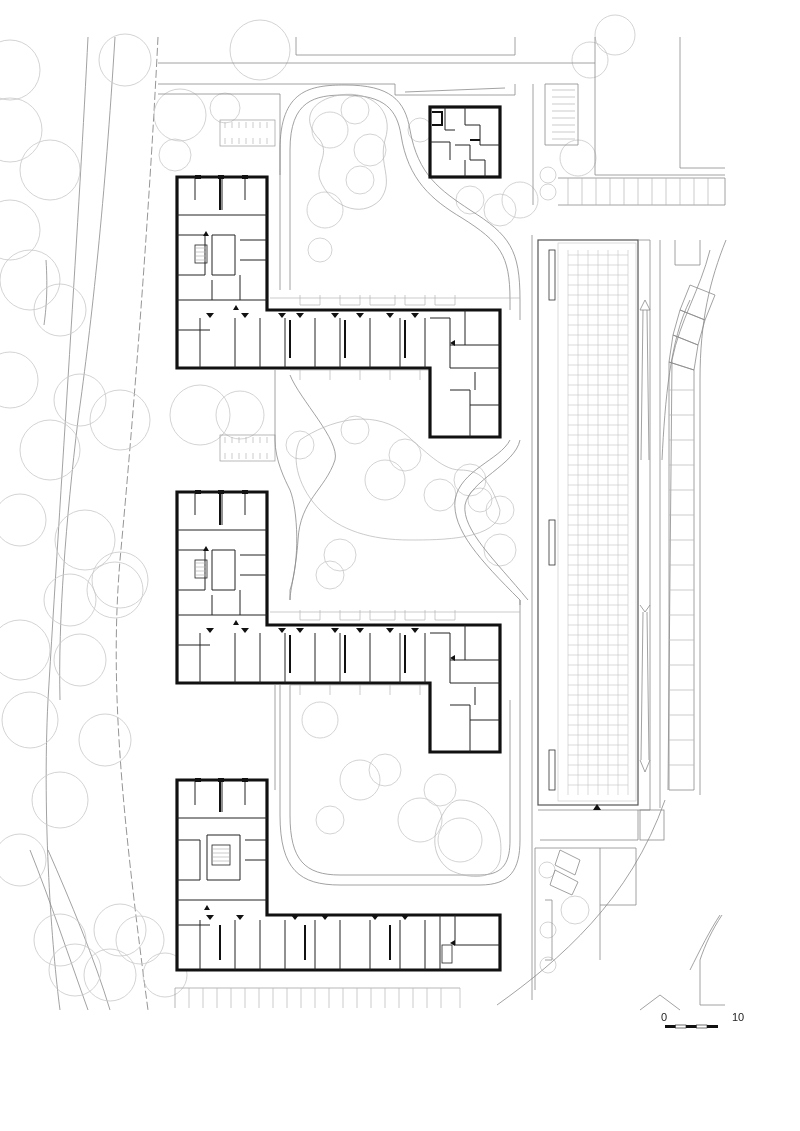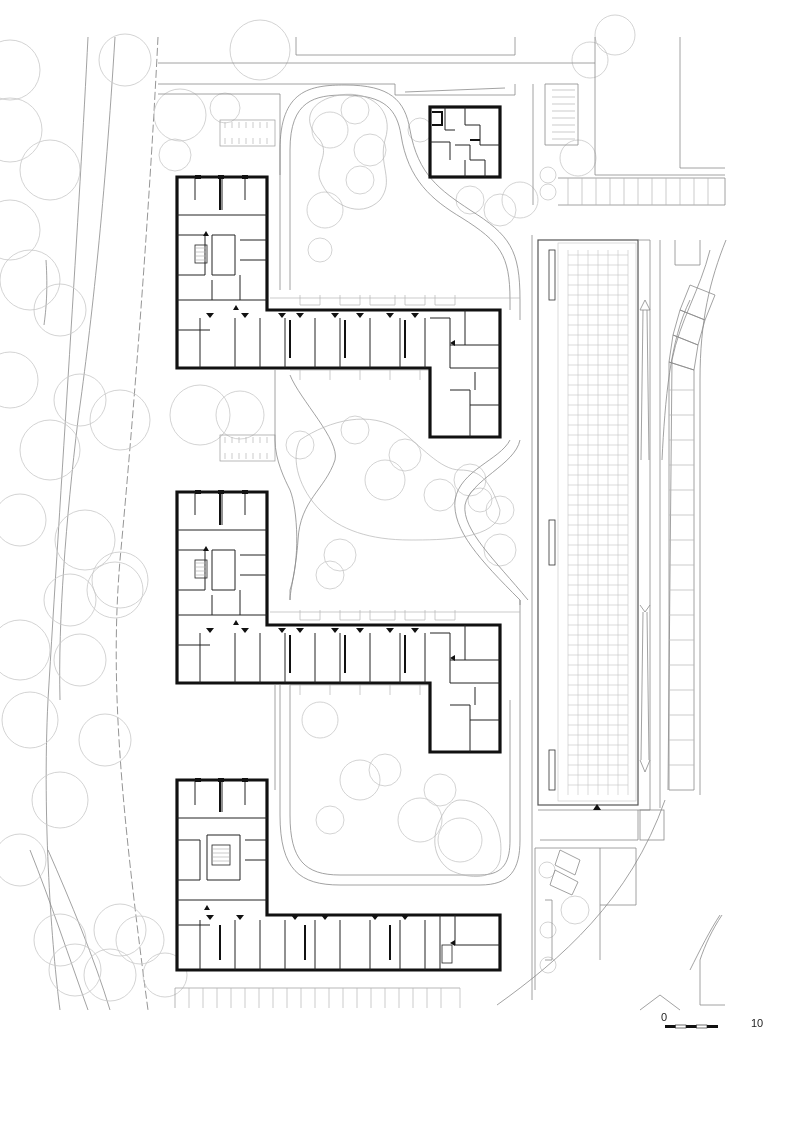--- a/index.html
+++ b/index.html
@@ -298,13 +298,13 @@
   <g>
     <rect x="665" y="1025" width="10.5" height="3" fill="#111"></rect>
     <rect x="675.5" y="1025" width="10.5" height="3" fill="#fff" stroke="#111" stroke-width="0.6"></rect>
     <rect x="686" y="1025" width="10.5" height="3" fill="#111"></rect>
     <rect x="696.5" y="1025" width="10.5" height="3" fill="#fff" stroke="#111" stroke-width="0.6"></rect>
     <rect x="707" y="1025" width="11" height="3" fill="#111"></rect>
   </g>
 </svg>
 
 <div class="scale-label" style="left:661px; top:1011px;">0</div>
-<div class="scale-label" style="left:751px; top:1011px;margin-top:6px;">10</div>
+<div class="scale-label" style="left:732px; top:1011px;">10</div>
 
 </body></html>

